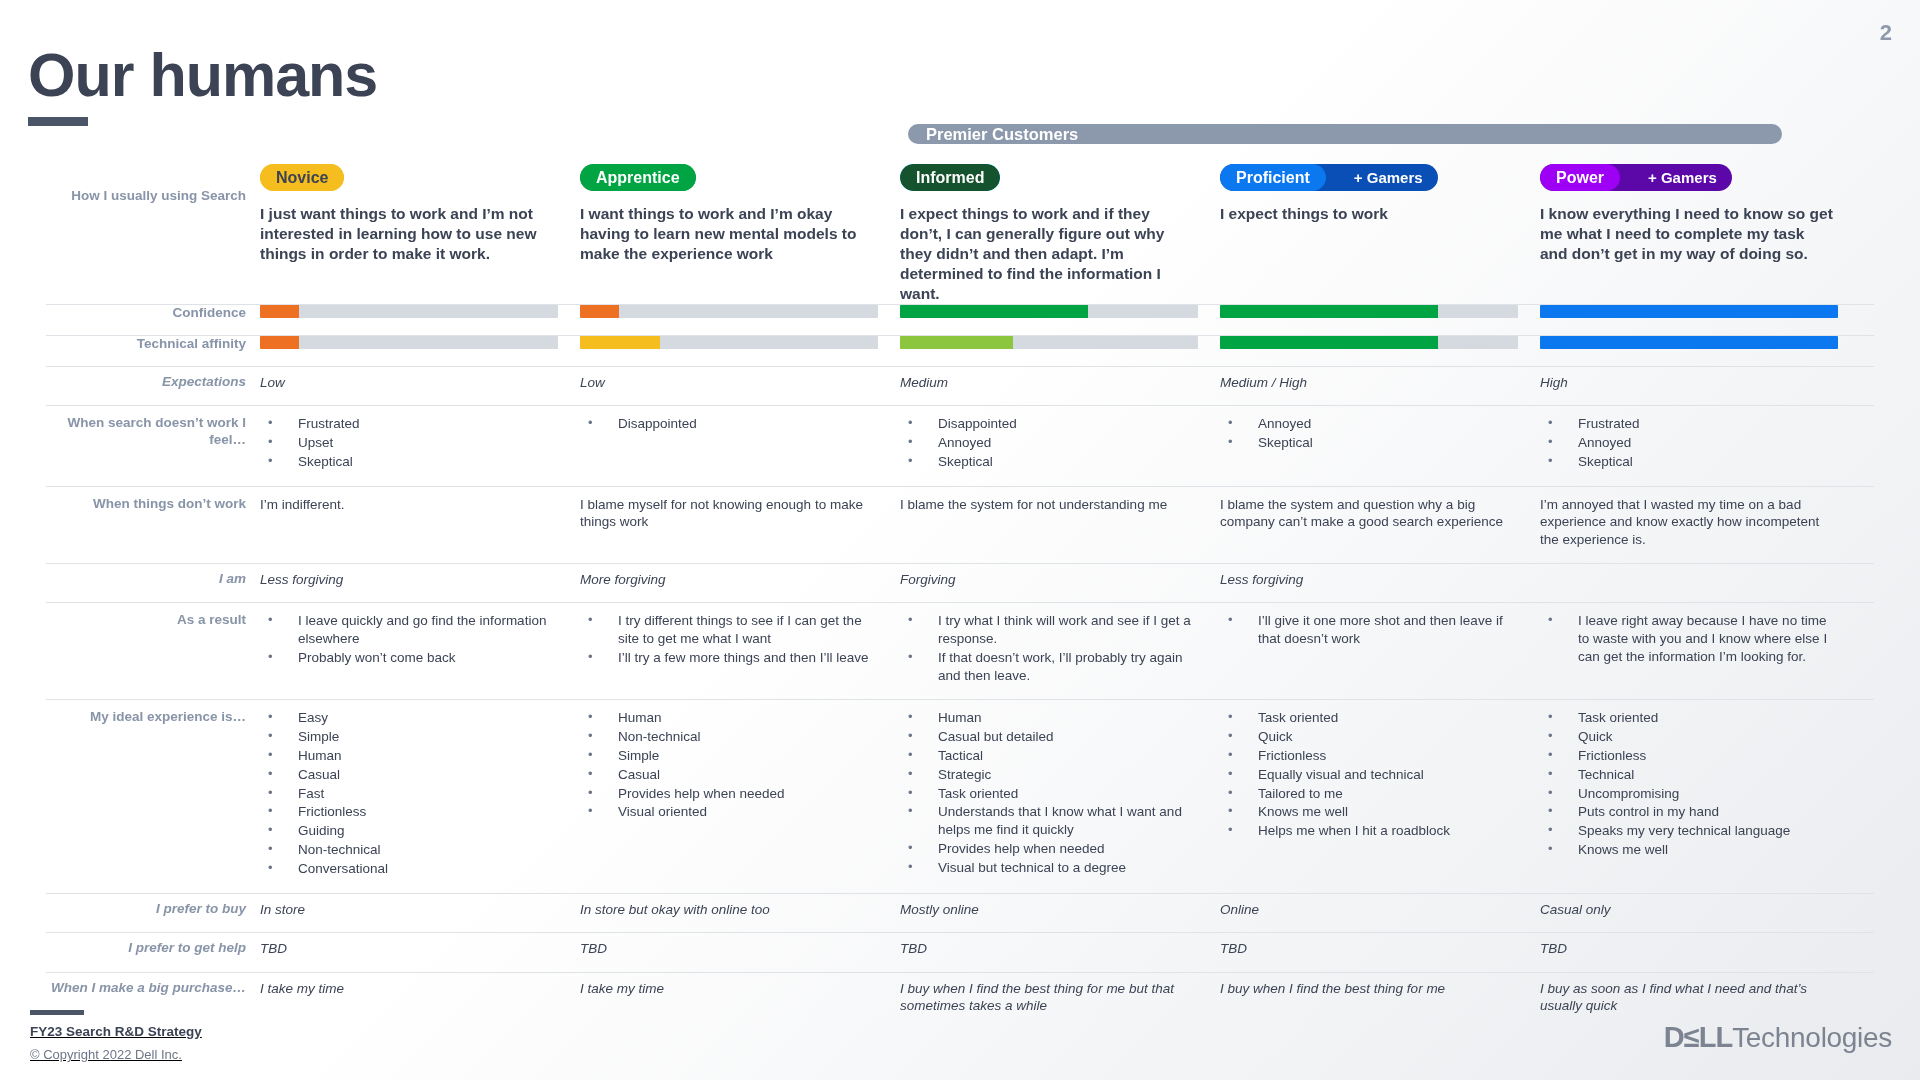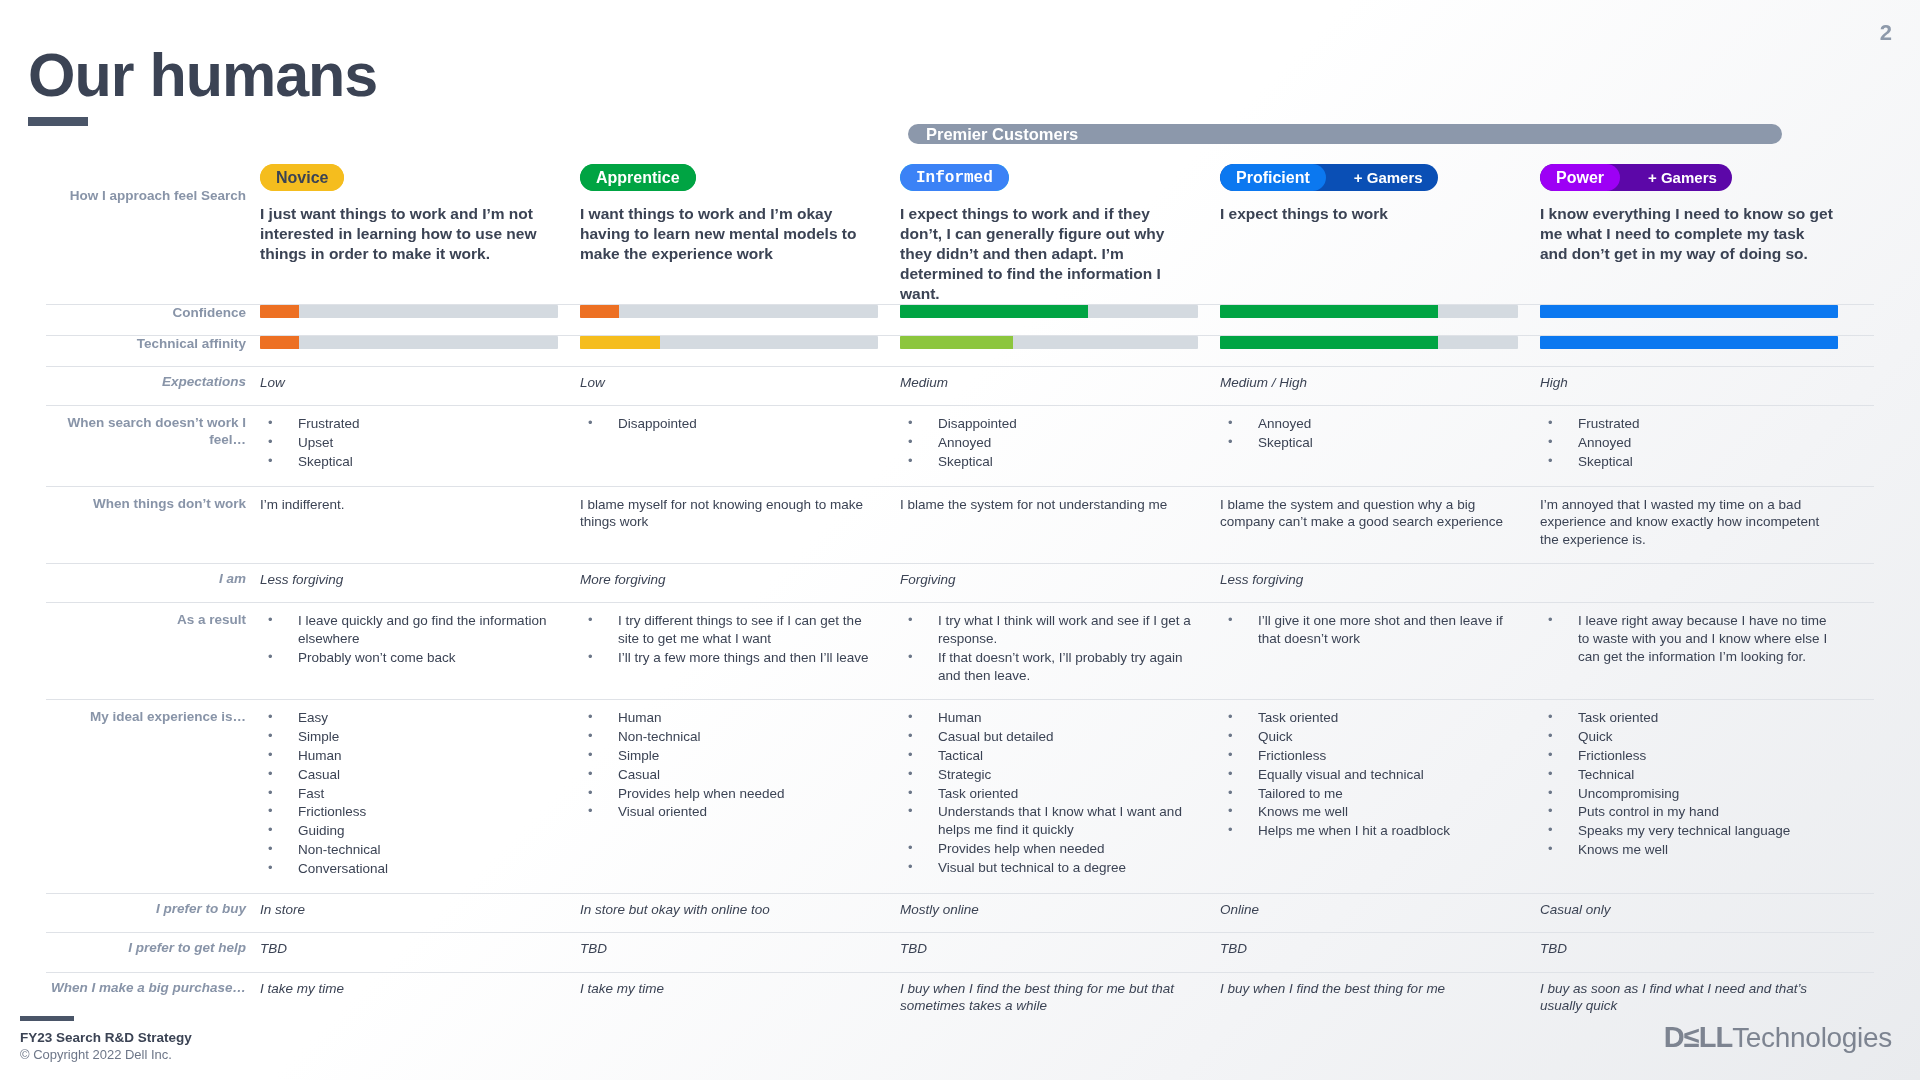--- a/index.html
+++ b/index.html
@@ -122,24 +122,24 @@
   ul.bul li::before {
     content: "\2022";
     position: absolute; left: 8px; top: -1px;
     color: #6b7688; font-size: 13px;
   }
 
   .pad-s { padding-top: 7px; padding-bottom: 14px; font-style: italic; }
   .pad-m { padding-top: 9px; padding-bottom: 14px; }
 
   
-  .footer { position: absolute; left: 20px; bottom: 18px; }
+  .footer { position: absolute; left: 30px; bottom: 18px; text-decoration: underline; }
   .footer-rule { width: 54px; height: 5px; background: #4a5568; margin-bottom: 9px; }
   .footer-title { font-size: 13.5px; font-weight: bold; color: #3b4354; }
-  .footer-copy { font-size: 13px; color: #6d7688; margin-top: 2px; }
+  .footer-copy { font-size: 13px; color: #6d7688; margin-top: 8px; }
 
   .dell-logo {
     position: absolute; right: 28px; bottom: 26px;
     display: flex; align-items: baseline;
     color: #7d8491;
   }
   .dell-mark { font-size: 29px; font-weight: bold; letter-spacing: -1px; }
   .dell-tech { font-size: 28px; font-weight: normal; letter-spacing: -0.3px; }
 </style>
 </head>
@@ -154,30 +154,30 @@
     <div class="title-rule"></div>
   </div>
 
   <div class="premier-banner">
     <span>Premier Customers</span>
   </div>
 
   <div class="grid">
 
     <div class="row pers-row">
-      <div class="rowlabel" style="padding-top:24px;">How I approach feel Search</div>
+      <div class="rowlabel" style="padding-top:24px;">How I usually using Search</div>
       <div class="cells pills" id="persona-cells">
           <div class="pill-wrap"><div class="pill" style="background: rgb(245, 189, 30); justify-content: flex-end;">
               <div class="main dark-text" style="background: rgb(245, 189, 30); border-radius: 14px;">Novice</div>
             </div><div class="pill-statement">I just want things to work and I’m not interested in learning how to use new things in order to make it work.</div></div>
           <div class="pill-wrap"><div class="pill" style="background: rgb(0, 164, 67);">
               <div class="main" style="background: rgb(0, 164, 67); border-radius: 14px;">Apprentice</div>
             </div><div class="pill-statement">I want things to work and I’m okay having to learn new mental models to make the experience work</div></div>
           <div class="pill-wrap"><div class="pill" style="background: rgb(24, 184, 232);">
-              <div class="main" style="background: #3b82f6; border-radius: 14px; font-family: Liberation Mono, monospace;">Informed</div>
+              <div class="main" style="background: #14532d; border-radius: 14px;">Informed</div>
             </div><div class="pill-statement">I expect things to work and if they don’t, I can generally figure out why they didn’t and then adapt. I’m determined to find the information I want.</div></div>
           <div class="pill-wrap"><div class="pill" style="background: rgb(10, 79, 181);">
               <div class="main" style="background: rgb(11, 120, 240); border-radius: 14px;">Proficient</div>
               <div class="ext">+ Gamers</div>
             </div><div class="pill-statement">I expect things to work</div></div>
           <div class="pill-wrap"><div class="pill" style="background: rgb(92, 7, 168);">
               <div class="main" style="background: rgb(157, 0, 245); border-radius: 14px;">Power</div>
               <div class="ext">+ Gamers</div>
             </div><div class="pill-statement">I know everything I need to know so get me what I need to complete my task and don’t get in my way of doing so.</div></div>
         </div>

